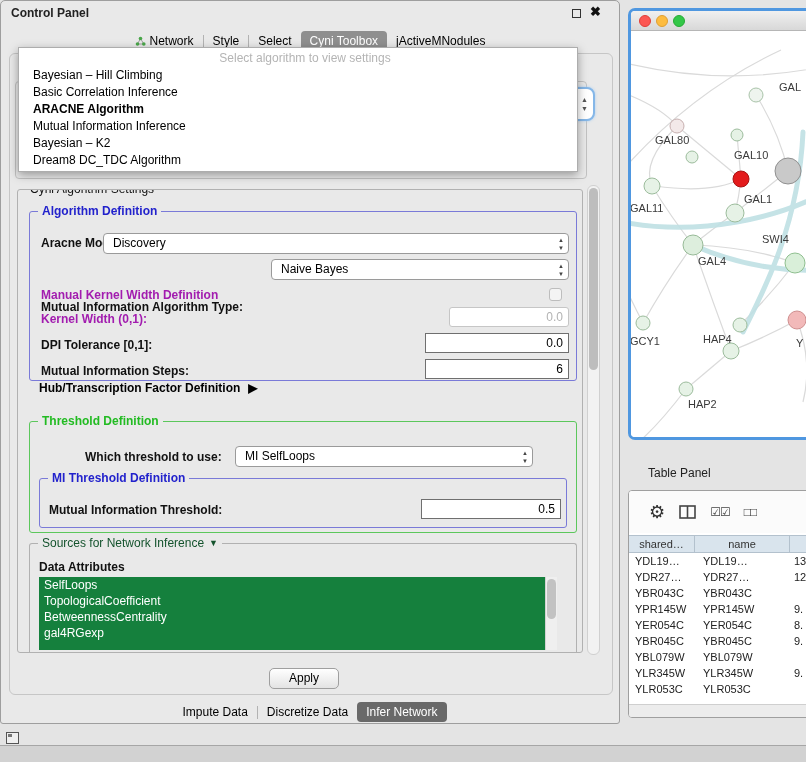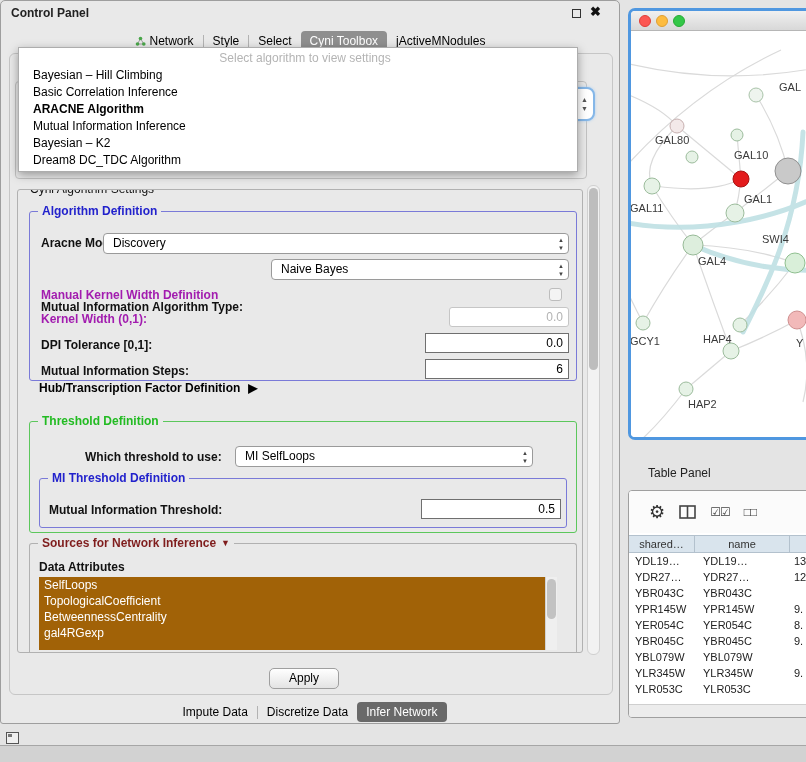--- a/index.html
+++ b/index.html
@@ -39,41 +39,41 @@
   .dd-item.bold { font-weight:bold; }
 
   
   .fs { position:absolute; border:1px solid #b1b1b1; border-radius:3px; }
   .fs .legend { position:absolute; top:-8px; left:8px; background:#e9e9e9; padding:0 4px; font-size:12px; white-space:nowrap; }
   .fs-blue { border-color:#7a7ad8; }
   .fs-blue > .legend { color:#2222cc; font-weight:bold; }
   .fs-green { border-color:#5cc75c;text-decoration:underline; }
   .fs-green > .legend { color:#22bb22; font-weight:bold; }
   .fs-plain > .legend { color:#111; }
-  .fs-bold > .legend { font-weight:bold; color:#7f1d1d; }
+  .fs-bold > .legend { font-weight:normal; color:#14532d; }
 
   .lb { position:absolute; font-weight:bold; font-size:12px; height:20px; line-height:20px; color:#111; white-space:nowrap; }
   .lb.dis { color:#a21caf; }
 
   .combo { position:absolute; height:21px; background:#fff; border:1px solid #9a9a9a; border-radius:4px;
            line-height:19px; padding-left:9px; font-size:12px; color:#000; }
   .combo .stepper { position:absolute; right:4px; top:2px; font-size:6px; line-height:8px; color:#444; text-align:center; }
 
   .tfield { position:absolute; height:20px; background:#fff; border:1px solid #6f6f6f; font-size:12px;
             text-align:right; padding:0 5px; font-family:"Liberation Sans", sans-serif; color:#000; }
   .tfield.dis { border:1px solid #c6c6c6; border-radius:3px; color:#b3b3b3; }
 
   .checkbox { position:absolute; width:13px; height:13px; border:1px solid #bdbdbd; border-radius:3px; background:#f4f4f4; }
 
   .hub-row { position:absolute; left:38px; top:378px; height:18px; display:flex; align-items:center; gap:8px; font-weight:bold; }
   .tri-right { font-size:12px; }
   .tri-down { font-size:9px; margin-left:5px; }
 
   .listbox { position:absolute; left:38px; top:576px; width:518px; height:73px; background:#fff; overflow:hidden; }
-  .list-item { height:16px; line-height:16px; background:#a16207; color:#fff; padding-left:5px; font-size:12px; }
+  .list-item { height:16px; line-height:16px; background:#15803d; color:#fff; padding-left:5px; font-size:12px; }
   .list-sb { position:absolute; right:0; top:0; width:12px; height:73px; background:#efefef; border-left:1px solid #d2d2d2; }
   .list-sb .thumb { position:absolute; left:1px; top:2px; width:9px; height:40px; background:#c2c2c2; border-radius:5px; }
 
   .v-scrollbar { position:absolute; left:586px; top:184px; width:13px; height:470px; background:#f2f2f2;
                  border:1px solid #d0d0d0; border-radius:6px; }
   .v-scrollbar .thumb { position:absolute; left:1px; top:2px; width:9px; height:182px; background:#bdbdbd; border-radius:5px; }
 
   .apply-btn { position:absolute; left:268px; top:667px; width:70px; height:21px; background:linear-gradient(#ffffff,#e3e3e3);
                border:1px solid #9f9f9f; border-radius:5px; text-align:center; line-height:19px; font-size:12px; }
 

